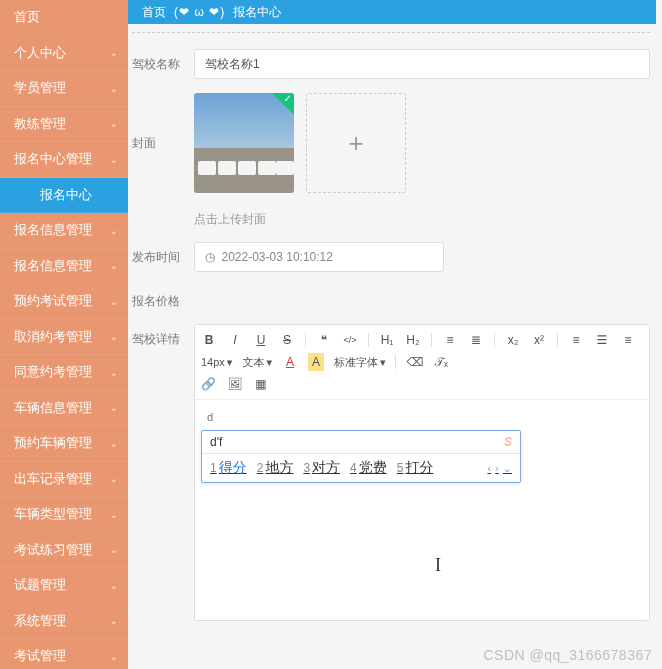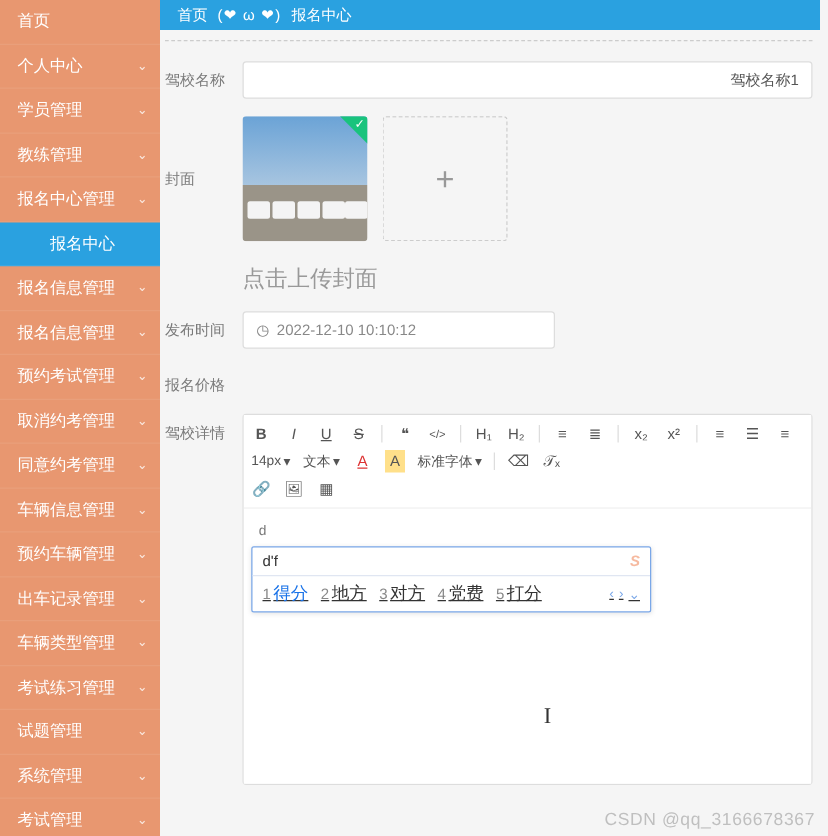--- a/index.html
+++ b/index.html
@@ -9,32 +9,32 @@
 .sidebar-item.active { background: #2aa1e0; padding-left: 40px; }
 .sidebar-item .chev { position: absolute; right: 10px; color: rgba(255,255,255,0.8); font-size: 10px; }
 .main { position: absolute; left: 128px; top: 0; right: 0; bottom: 0; background: #f5f5f5; }
 .breadcrumb { background: #2aa1e0; color: #fff; height: 24px; display: flex; align-items: center; padding-left: 14px; font-size: 12px; gap: 8px; margin: 0 6px 0 0; }
 .breadcrumb .owo { letter-spacing: 1px; }
 .dashed-line { border-top: 1px dashed #ccc; margin: 8px 12px 4px 4px; }
 .form-area { padding: 12px 12px 0 4px; }
 .form-row { display: flex; margin-bottom: 14px; font-size: 12px; color: #666; }
 .form-label { width: 62px; text-align: left; padding-top: 7px; color: #7a7a7a; flex-shrink: 0; }
 .form-control { flex: 1; }
-.text-input { width: 100%; height: 30px; border: 1px solid #ddd; border-radius: 3px; padding: 0 10px; font-size: 12px; color: #555; text-align: right; }
+.text-input { width: 100%; height: 30px; border: 1px solid #ddd; border-radius: 3px; padding: 0 10px; font-size: 12px; color: #555; }
 .cover-row { align-items: flex-start; }
 .cover-wrap { display: flex; gap: 12px; }
 .cover-thumb { width: 100px; height: 100px; border-radius: 3px; position: relative; overflow: hidden; }
 .cover-thumb .sky { position:absolute; top:0; left:0; right:0; height:55%; background: linear-gradient(#6ba3d6,#a7c5e0); }
 .cover-thumb .ground { position:absolute; bottom:0; left:0; right:0; height:45%; background:#9a9488; }
 .cover-thumb .car { position:absolute; bottom:18px; width:18px; height:14px; background:#f4f4f4; border-radius:2px; }
 .cover-thumb .c1{left:4px}.cover-thumb .c2{left:24px}.cover-thumb .c3{left:44px}.cover-thumb .c4{left:64px}.cover-thumb .c5{left:82px}
 .cover-thumb .check { position:absolute; top:0; right:0; width:0; height:0; border-left:22px solid transparent; border-top:22px solid #19c37d; }
 .cover-thumb .check::after { content:"✓"; position:absolute; top:-22px; right:2px; color:#fff; font-size:10px; }
 .upload-box { width: 100px; height: 100px; border: 1px dashed #ccc; border-radius: 3px; display:flex; align-items:center; justify-content:center; color:#999; font-size:26px; cursor:pointer; }
-.upload-hint { font-size: 18px; color: #999; margin-top: 18px; margin-left: 0; }
+.upload-hint { font-size: 12px; color: #999; margin-top: 18px; margin-left: 0; }
 .date-input { display:flex; align-items:center; gap:6px; border:1px solid #ddd; border-radius:3px; height:30px; padding:0 10px; width: 250px; color:#888; font-size:12px; background:#fff; }
 .editor-wrap { border: 1px solid #ddd; border-radius: 3px; width: 100%; }
 .editor-toolbar { background:#fff; border-bottom:1px solid #eee; padding: 4px 6px; font-size:12px; color:#666; }
 .tb-row { display:flex; align-items:center; gap:10px; padding:2px 0; flex-wrap:nowrap; }
 .tb-btn { display:inline-flex; align-items:center; justify-content:center; min-width:16px; height:18px; cursor:pointer; color:#555; }
 .tb-sep { width:1px; height:14px; background:#ddd; }
 .tb-select { font-size:11px; color:#555; display:inline-flex; align-items:center; gap:2px; }
 .editor-body { min-height: 220px; padding: 10px 12px; font-size: 12px; color: #555; background:#fff; position: relative; }
 .editor-text { color:#777; font-size:11px; }
 .ime-box { position:absolute; top:30px; left:6px; border:1px solid #7aa7e8; border-radius:2px; background:#fff; box-shadow:0 1px 4px rgba(0,0,0,0.1); width: 320px; }
@@ -165,21 +165,21 @@
         </div>
         <div class="upload-hint">点击上传封面</div>
       </div>
     </div>
 
     <div class="form-row">
       <div class="form-label">发布时间</div>
       <div class="form-control">
         <div class="date-input">
           <span>◷</span>
-          <span>2022-12-10 10:10:12</span>
+          <span>2022-03-03 10:10:12</span>
         </div>
       </div>
     </div>
 
     <div class="form-row">
       <div class="form-label">报名价格</div>
     </div>
 
     <div class="form-row">
       <div class="form-label">驾校详情</div>

